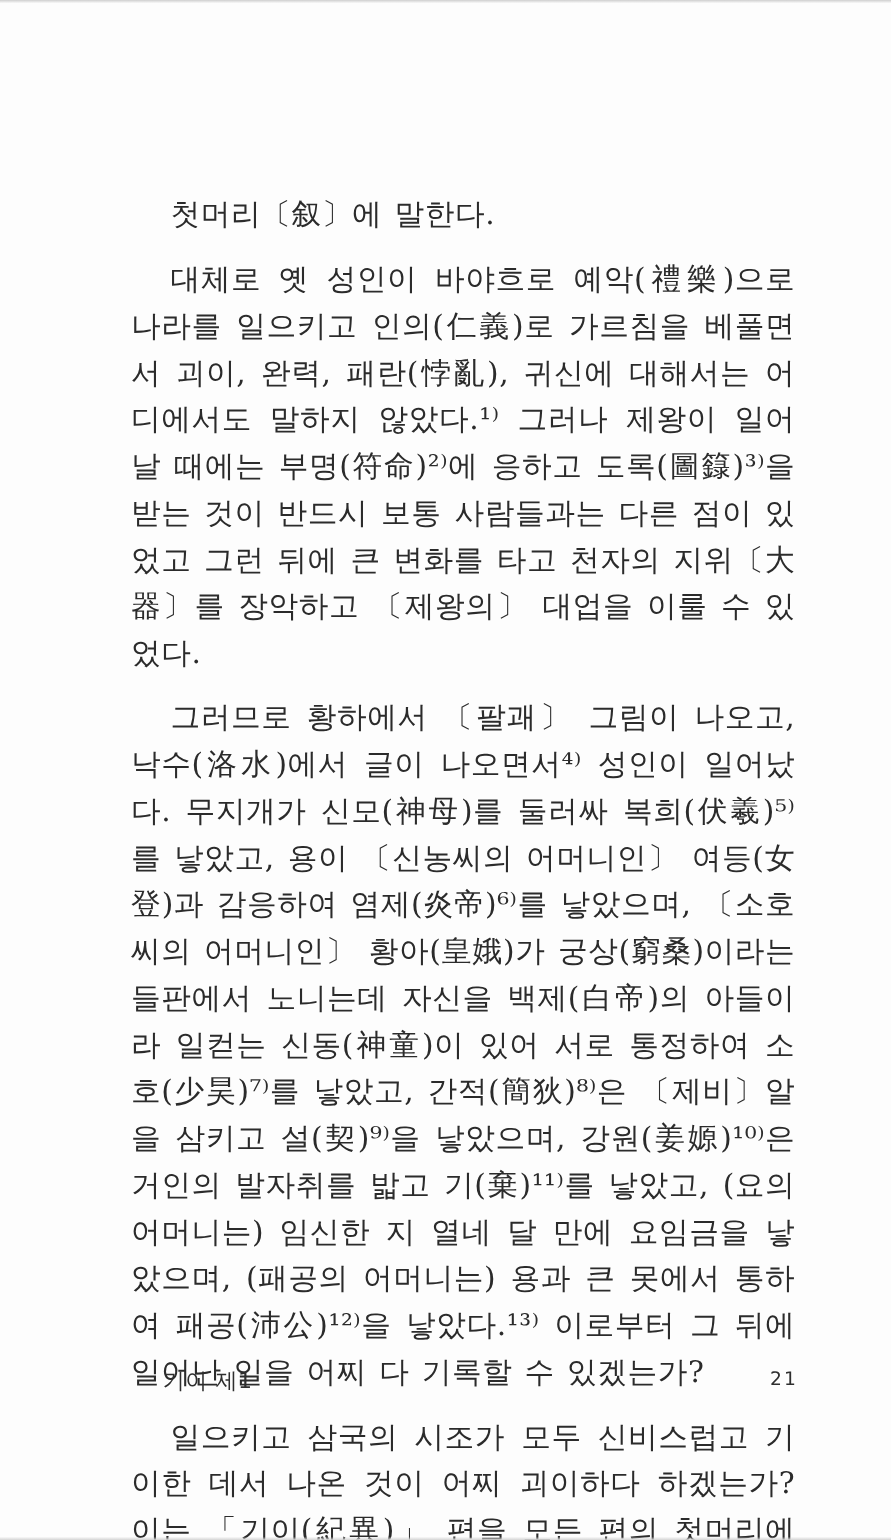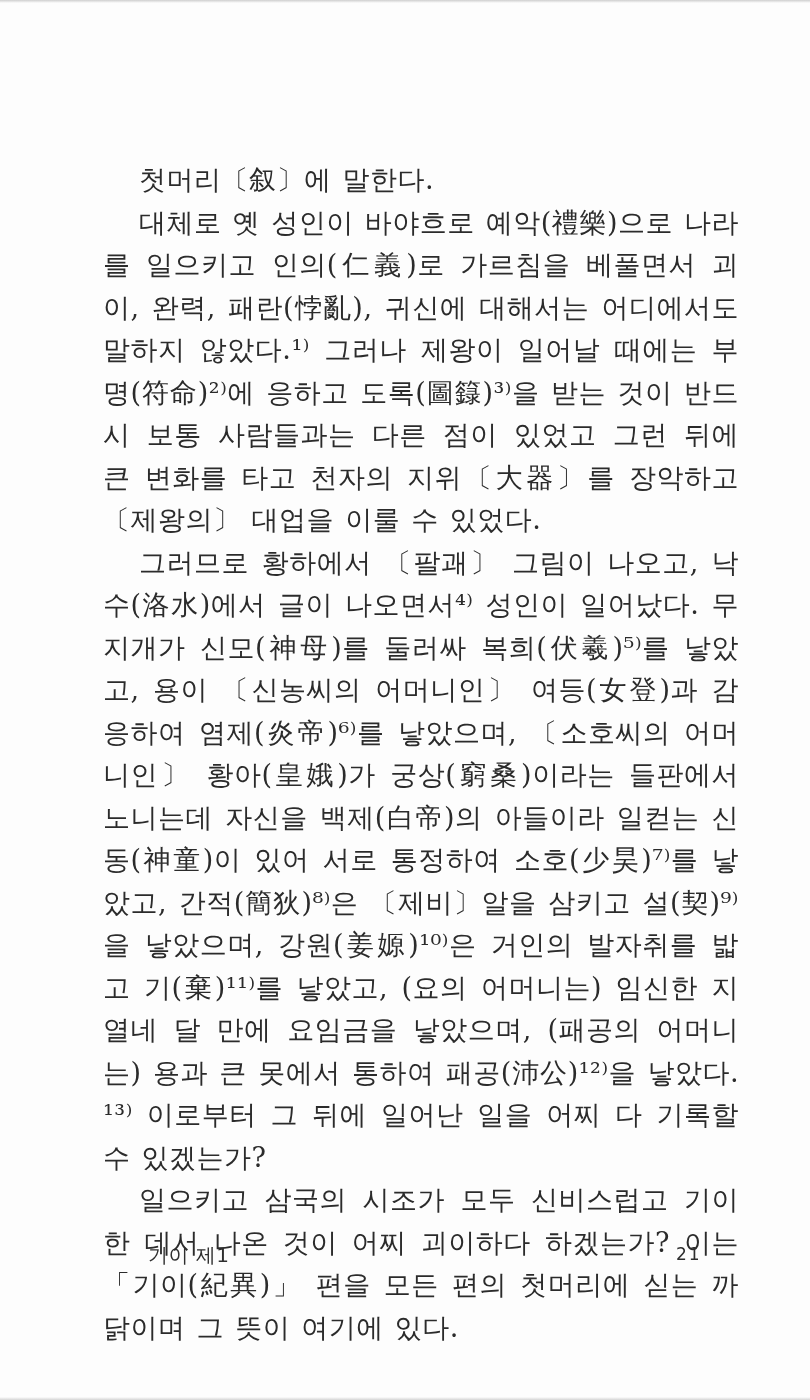--- a/index.html
+++ b/index.html
@@ -38,42 +38,42 @@
     color: #2b2b2b;
     font-family: "DejaVu Serif", "Liberation Serif", serif;
     font-size: 27px;
     line-height: 42.5px;
     text-align: justify;
     letter-spacing: 0.5px;
     word-spacing: 2px;
     word-break: break-all;
   }
   .text-block p {
-    margin: 0;
+    margin: 16px;
     text-indent: 36px;
   }
   .footer {
     position: absolute;
     left: 0;
     top: 1240px;
     width: 810px;
     height: 24px;
     font-family: "DejaVu Sans", "Liberation Sans", sans-serif;
     color: #2e2e2e;
   }
   .running-title {
     position: absolute;
     left: 148px;
     top: 2px;
     font-size: 20px;
     letter-spacing: 0.5px;
   }
   .page-number {
     position: absolute;
-    left: 676px;
+    left: 700px;
     top: 4px;
     font-size: 17px;
     letter-spacing: 2px;
   }
 </style>
 </head>
 <body>
 
 <div class="page">
   <div class="edge-top"></div>

